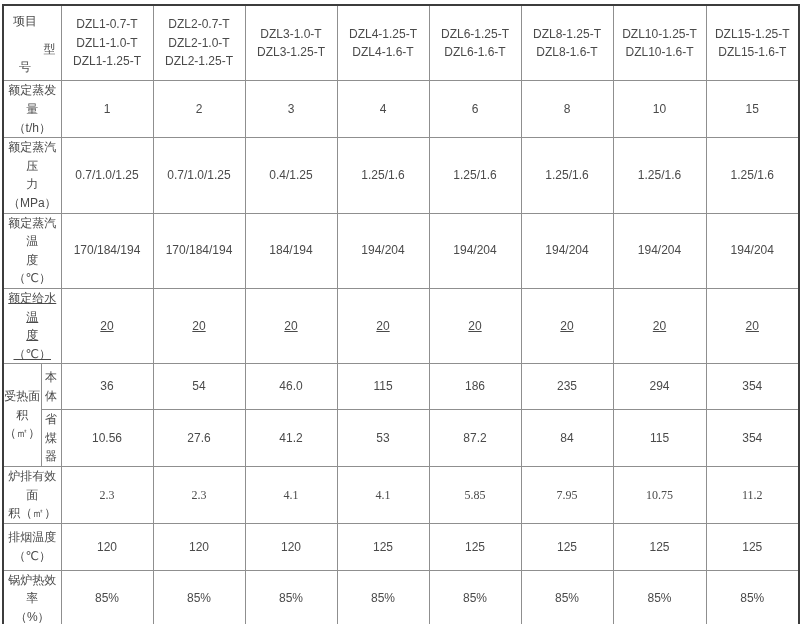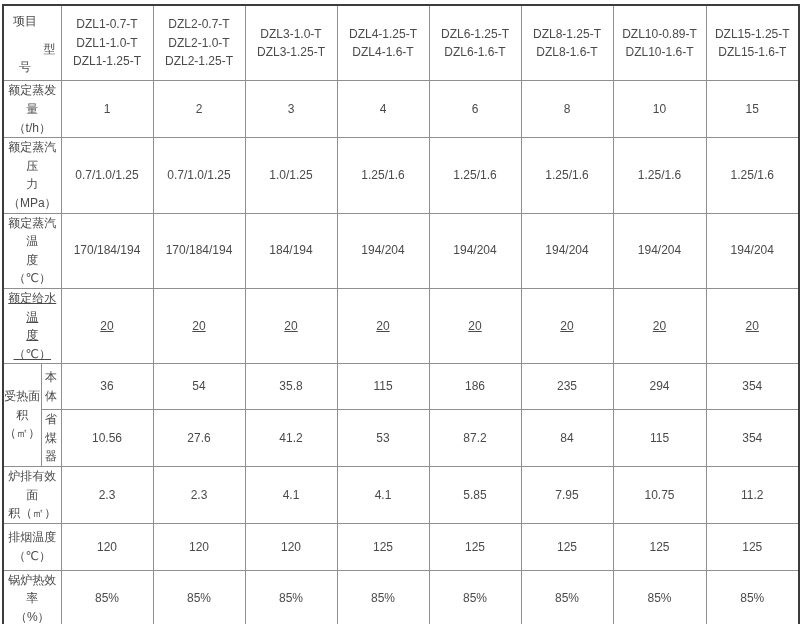--- a/index.html
+++ b/index.html
@@ -13,21 +13,21 @@
      overflow:hidden;}
   td.lbl{font-size:12px;margin-left:8px;}
   td.corner{position:relative;margin-left:8px;}
   .corner span{position:absolute;font-size:12px;}
   .c-top{top:6px;left:9px;}
   .c-mid{top:34px;right:5px;}
   .c-bot{bottom:4px;left:15px;}
   td.models{font-size:12px;letter-spacing:0;}
   tr.h-head{height:70px;} tr.h-evap{height:40px;} tr.h-press{height:58px;}
   tr.h-stemp{height:56px;padding-left:24px;} tr.h-ftemp{height:44px;text-decoration:underline;} tr.h-body{height:46px;}
-  tr.h-eco{height:48px;} tr.h-grate{height:45px;} tr.h-flue{height:47px;}
+  tr.h-eco{height:48px;} tr.h-grate{height:45px;font-family:Liberation Serif, serif;} tr.h-flue{height:47px;}
   tr.h-eff{height:46px;}
 </style>
 </head>
 <body>
 
 <div class="wrap">
   <table class="spec">
     <colgroup>
       <col style="width:38px">
         <col style="width:20px">
@@ -55,21 +55,21 @@
 DZL2-1.0-T
 DZL2-1.25-T</td>
       <td class="models">DZL3-1.0-T
 DZL3-1.25-T</td>
       <td class="models">DZL4-1.25-T
 DZL4-1.6-T</td>
       <td class="models">DZL6-1.25-T
 DZL6-1.6-T</td>
       <td class="models">DZL8-1.25-T
 DZL8-1.6-T</td>
-      <td class="models">DZL10-0.89-T
+      <td class="models">DZL10-1.25-T
 DZL10-1.6-T</td>
       <td class="models">DZL15-1.25-T
 DZL15-1.6-T</td>
     </tr>
 
     <tr class="h-evap">
       <td class="lbl" colspan="2">额定蒸发量
 （t/h）</td>
       <td>1</td>
       <td>2</td>
@@ -80,21 +80,21 @@
       <td>10</td>
       <td>15</td>
     </tr>
 
     <tr class="h-press">
       <td class="lbl" colspan="2">额定蒸汽压
 力
 （MPa）</td>
       <td>0.7/1.0/1.25</td>
       <td>0.7/1.0/1.25</td>
-      <td>1.0/1.25</td>
+      <td>0.4/1.25</td>
       <td>1.25/1.6</td>
       <td>1.25/1.6</td>
       <td>1.25/1.6</td>
       <td>1.25/1.6</td>
       <td>1.25/1.6</td>
     </tr>
 
     <tr class="h-stemp">
       <td class="lbl" colspan="2">额定蒸汽温
 度
@@ -124,21 +124,21 @@
     </tr>
 
     <tr class="h-body">
       <td class="lbl" rowspan="2">受热面
 积
 （㎡）</td>
       <td class="lbl">本
 体</td>
       <td>36</td>
       <td>54</td>
-      <td>35.8</td>
+      <td>46.0</td>
       <td>115</td>
       <td>186</td>
       <td>235</td>
       <td>294</td>
       <td>354</td>
     </tr>
 
     <tr class="h-eco">
       <td class="lbl">省
 煤

